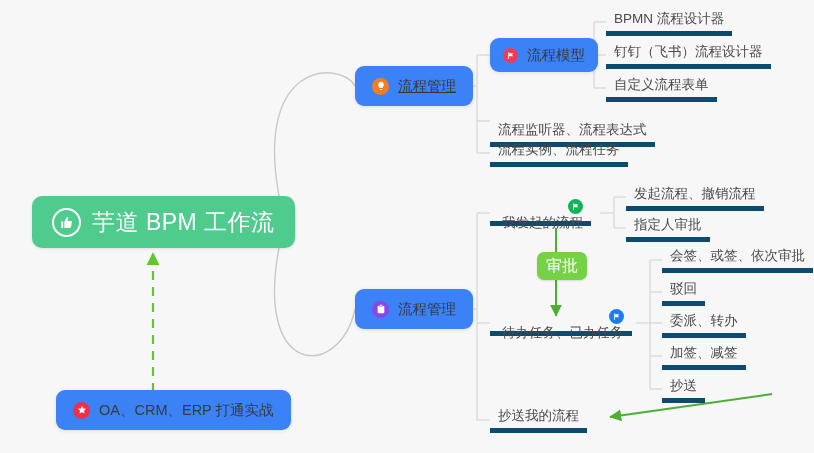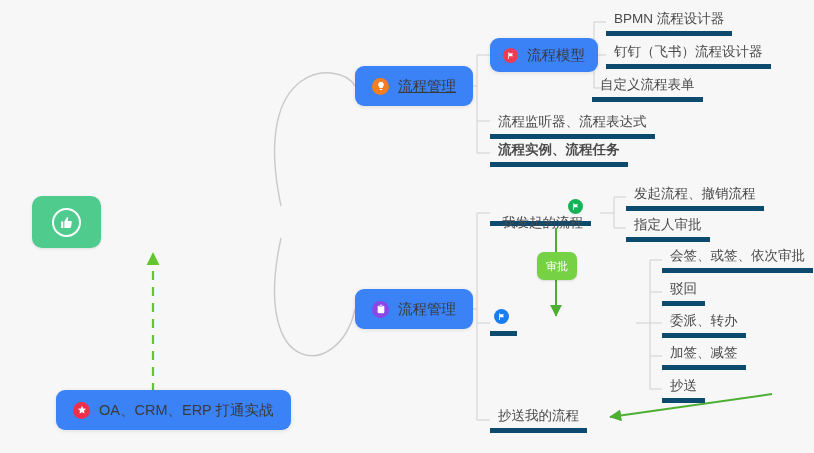--- a/index.html
+++ b/index.html
@@ -63,21 +63,21 @@
   }
   .ico svg{display:block;}
   .ico-lg{width:25px;height:25px;}
   .ico-md{width:17px;height:17px;}
 
   
   .badge{
     background:#76d244;
     color:#ffffff;
     border-radius:7px;
-    font-size:11px;
+    font-size:16px;
     height:28px;
     padding:0 9px;
     justify-content:center;
     box-shadow:0 1px 2px rgba(0,0,0,.12);
   }
 </style>
 </head>
 <body>
 
 <div id="canvas">
@@ -142,20 +142,21 @@
     <path d="M772,394 L610,417" fill="none" stroke="#4caf32" stroke-width="2" marker-end="url(#ar-green)"></path>
     <path d="M153,392 L153,253" fill="none" stroke="#62c62e" stroke-width="2.2" stroke-dasharray="9 7" marker-end="url(#ar-green2)"></path>
   </svg>
 
   <div class="node root" style="left:32px;top:196px;">
     <span class="ico ico-lg" style="background:transparent;border:2px solid #ffffff;">
       <svg width="13" height="13" viewBox="0 0 24 24" fill="#ffffff">
         <path d="M2 10h4v12H2zM8 10l5-8c1.4 0 2.3 1.1 2 2.5L14.3 9H20c1.2 0 2.1 1.1 1.9 2.3l-1.4 8C20.3 20.8 19.3 22 18 22H8z"></path>
       </svg>
     </span>
+    <span class="label">芋道 BPM 工作流</span>
   </div>
 
   <div class="node card" style="left:355px;top:66px;text-decoration:underline;">
     <span class="ico ico-md" style="background:#f57c1f;">
       <svg width="10" height="10" viewBox="0 0 24 24" fill="#ffffff">
         <path d="M12 2a7 7 0 0 0-4 12.7V17h8v-2.3A7 7 0 0 0 12 2zM9 19h6v1.5a1 1 0 0 1-1 1h-4a1 1 0 0 1-1-1z"></path>
       </svg>
     </span>
     <span class="label">流程管理</span>
   </div>
@@ -168,28 +169,28 @@
     </span>
     <span class="label">流程模型</span>
   </div>
 
   <div class="node leaf plain" style="left:606px;top:9px;">
     <span class="label">BPMN 流程设计器</span>
   </div>
   <div class="node leaf plain" style="left:606px;top:42px;">
     <span class="label">钉钉（飞书）流程设计器</span>
   </div>
-  <div class="node leaf plain" style="left:592px;top:75px;align-items:flex-end;">
+  <div class="node leaf plain" style="left:606px;top:75px;align-items:flex-end;">
     <span class="label">自定义流程表单</span>
   </div>
 
-  <div class="node leaf plain" style="left:490px;top:112px;text-align:center;">
+  <div class="node leaf plain" style="left:490px;top:120px;text-align:center;">
     <span class="label">流程监听器、流程表达式</span>
   </div>
-  <div class="node leaf plain" style="left:490px;top:140px;font-weight:bold;">
+  <div class="node leaf plain" style="left:490px;top:140px;">
     <span class="label">流程实例、流程任务</span>
   </div>
 
   <div class="node card" style="left:355px;top:289px;">
     <span class="ico ico-md" style="background:#8b46e6;">
       <svg width="10" height="10" viewBox="0 0 24 24" fill="#ffffff">
         <path d="M9 2h6v2H9zM6 4h2v2h8V4h2a2 2 0 0 1 2 2v14a2 2 0 0 1-2 2H6a2 2 0 0 1-2-2V6a2 2 0 0 1 2-2zm2 7h8v1.6H8zm0 4h8v1.6H8z"></path>
       </svg>
     </span>
     <span class="label">流程管理</span>
@@ -214,20 +215,21 @@
   <div class="node badge" style="left:537px;top:252px;">
     <span class="label">审批</span>
   </div>
 
   <div class="node leaf with-icon" style="left:490px;top:309px;">
     <span class="ico" style="background:#1a7df0;">
       <svg width="9" height="9" viewBox="0 0 24 24" fill="#ffffff">
         <path d="M6 3v18h2v-7h11l-3-4 3-4H8V3z"></path>
       </svg>
     </span>
+    <span class="label">待办任务、已办任务</span>
   </div>
 
   <div class="node leaf plain" style="left:662px;top:246px;">
     <span class="label">会签、或签、依次审批</span>
   </div>
   <div class="node leaf plain" style="left:662px;top:279px;">
     <span class="label">驳回</span>
   </div>
   <div class="node leaf plain" style="left:662px;top:311px;">
     <span class="label">委派、转办</span>

